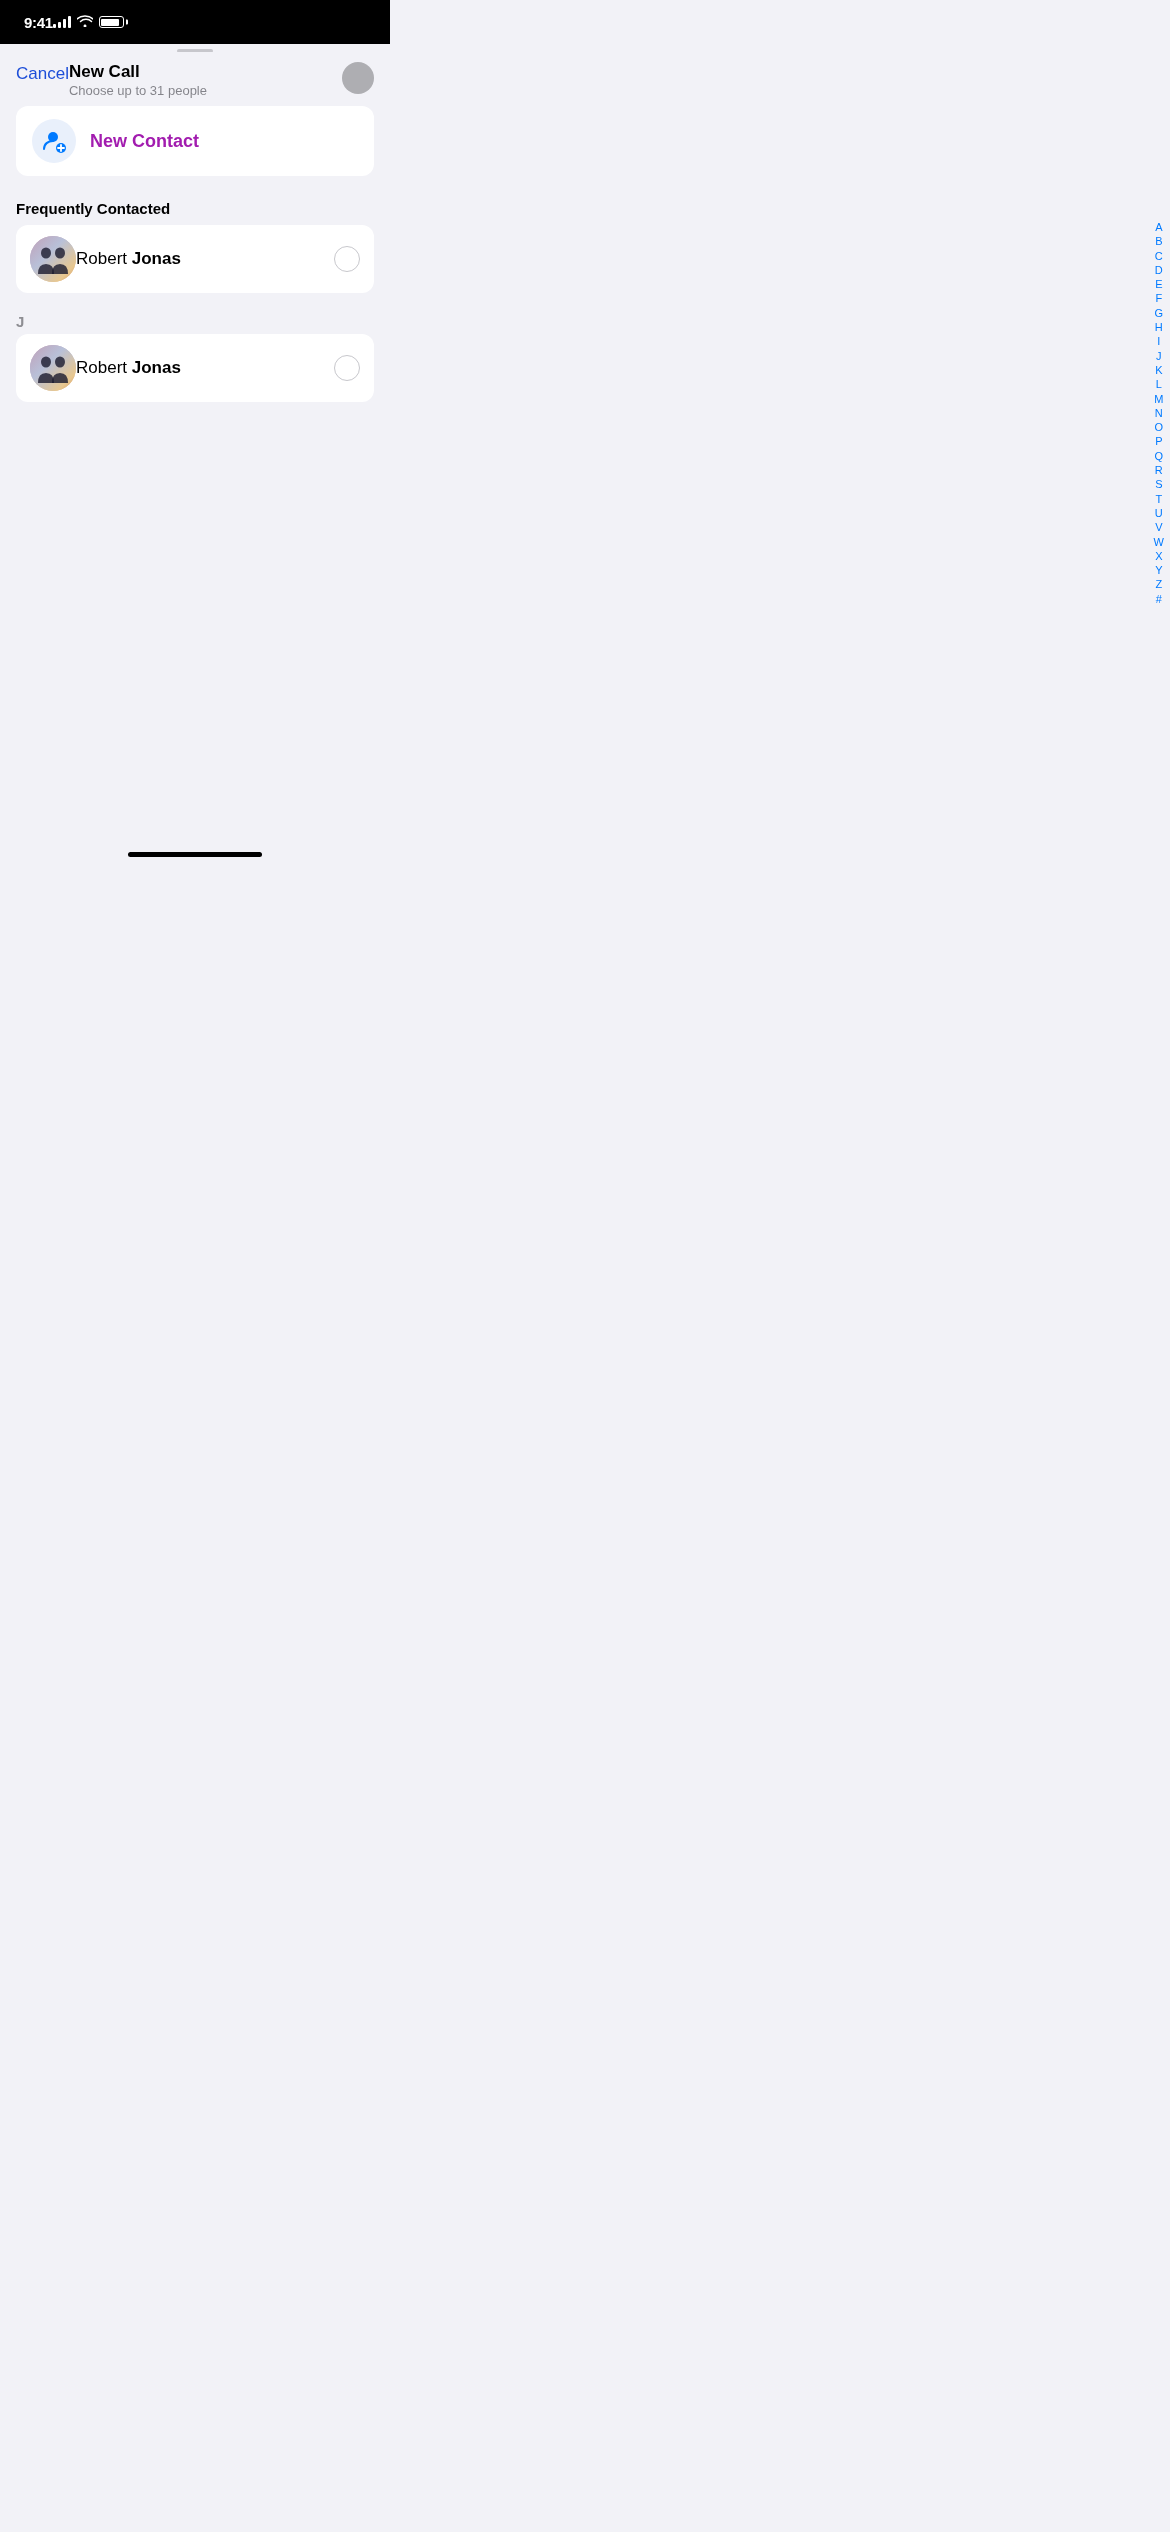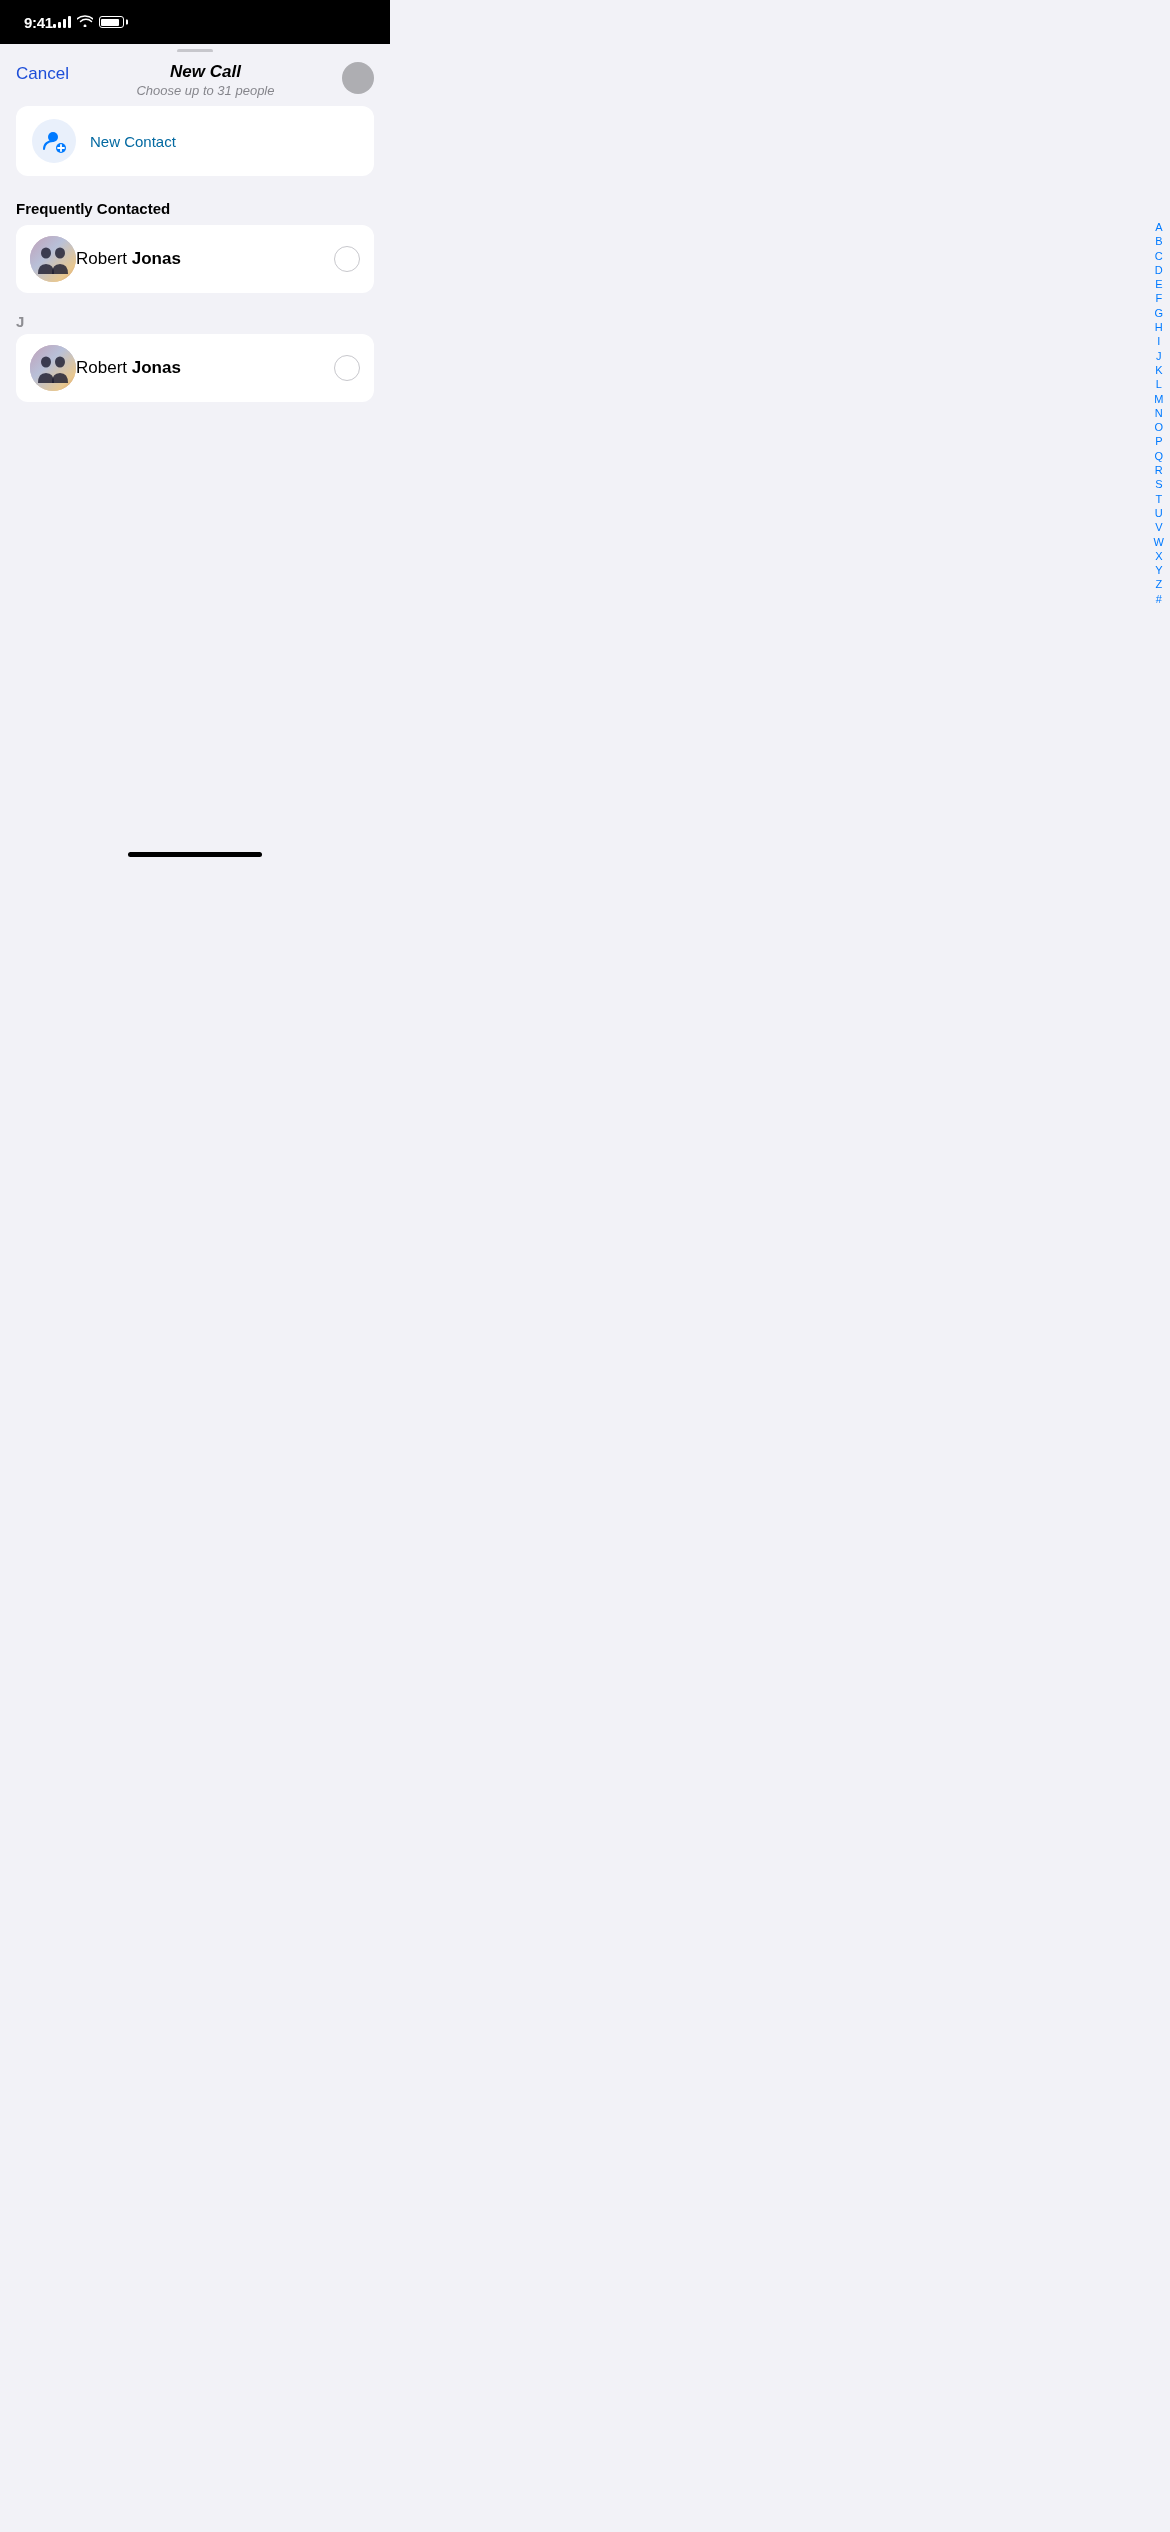--- a/index.html
+++ b/index.html
@@ -106,23 +106,22 @@
     }
     .nav-cancel {
       color: #1d4ed8;
       font-size: 17px;
       background: none;
       border: none;
       cursor: pointer;
       padding: 2px 0;
     }
     .nav-title-group {
-      text-align: center;
+      text-align: left;
       flex: 1;
-      font-style: italic;
     }
     .nav-title {
       font-size: 17px;
       font-weight: 700;
       color: #000;
     }
     .nav-subtitle {
       font-size: 13px;
       color: #3c3c43;
       opacity: 0.6;
@@ -183,23 +182,23 @@
       width: 44px;
       height: 44px;
       border-radius: 50%;
       background: #e9f0fb;
       display: flex;
       align-items: center;
       justify-content: center;
       font-size: 22px;
     }
     .new-contact-label {
-      font-size: 15px;
-      color: #0369a1;
-      font-weight: 400;
+      font-size: 18px;
+      color: #a21caf;
+      font-weight: 700;
     }
 
     
     .section-header {
       padding: 0 16px 8px 16px;
       font-size: 15px;
       font-weight: 600;
       color: #000000;
     }
 

